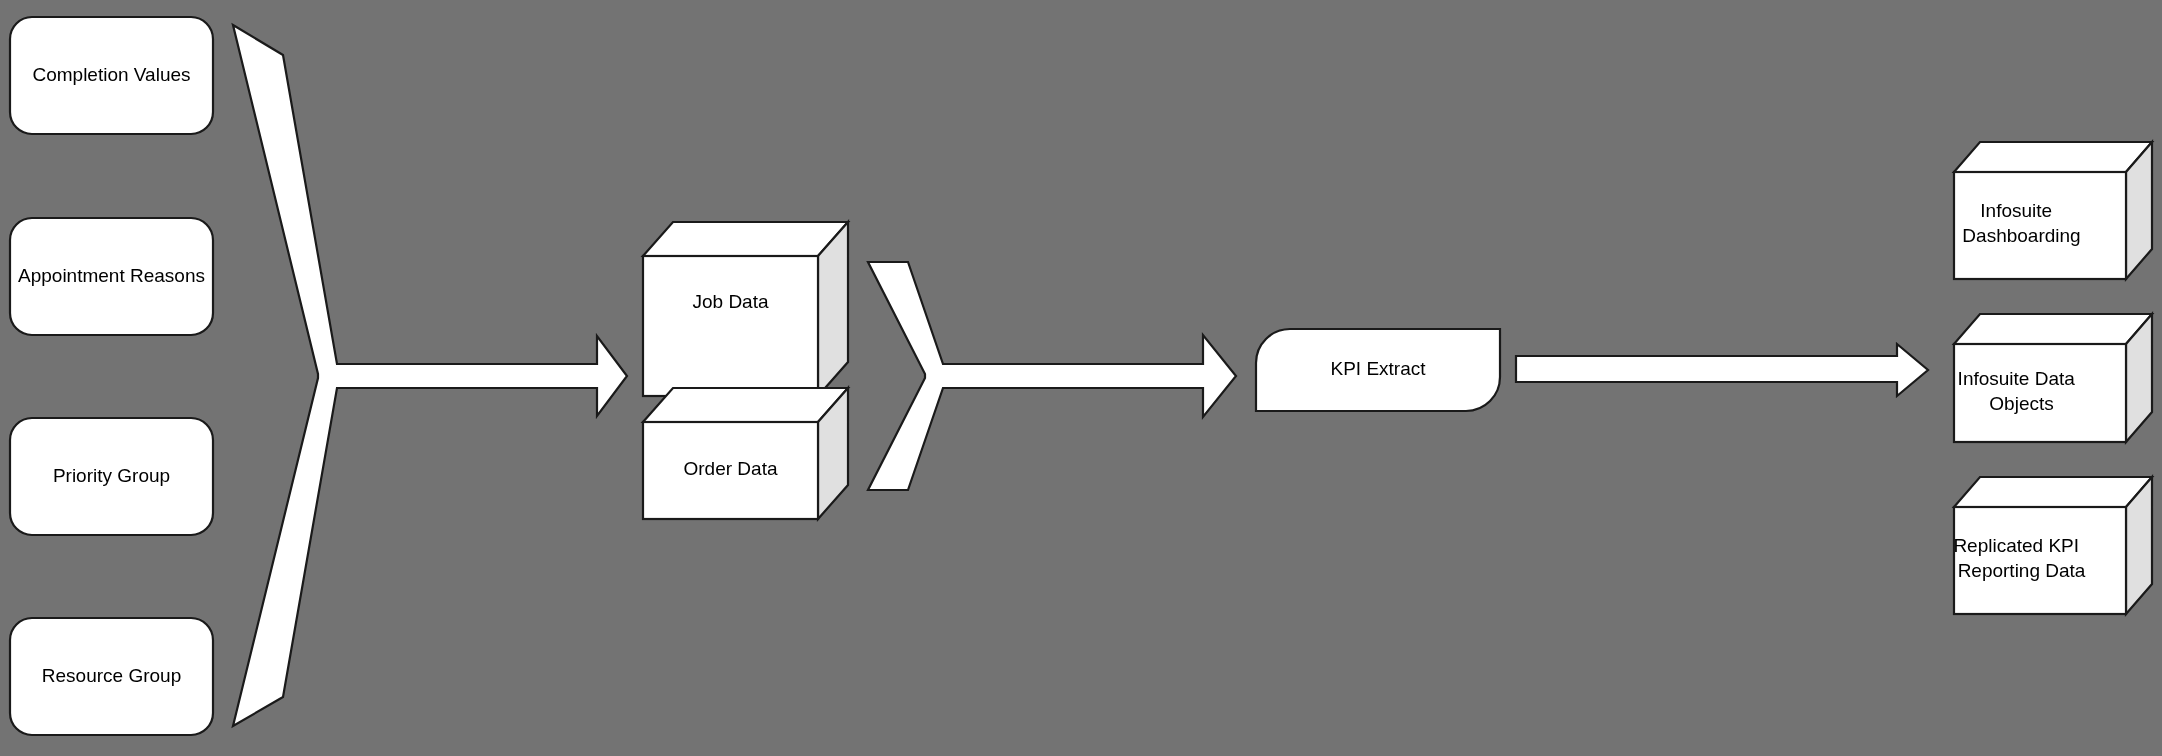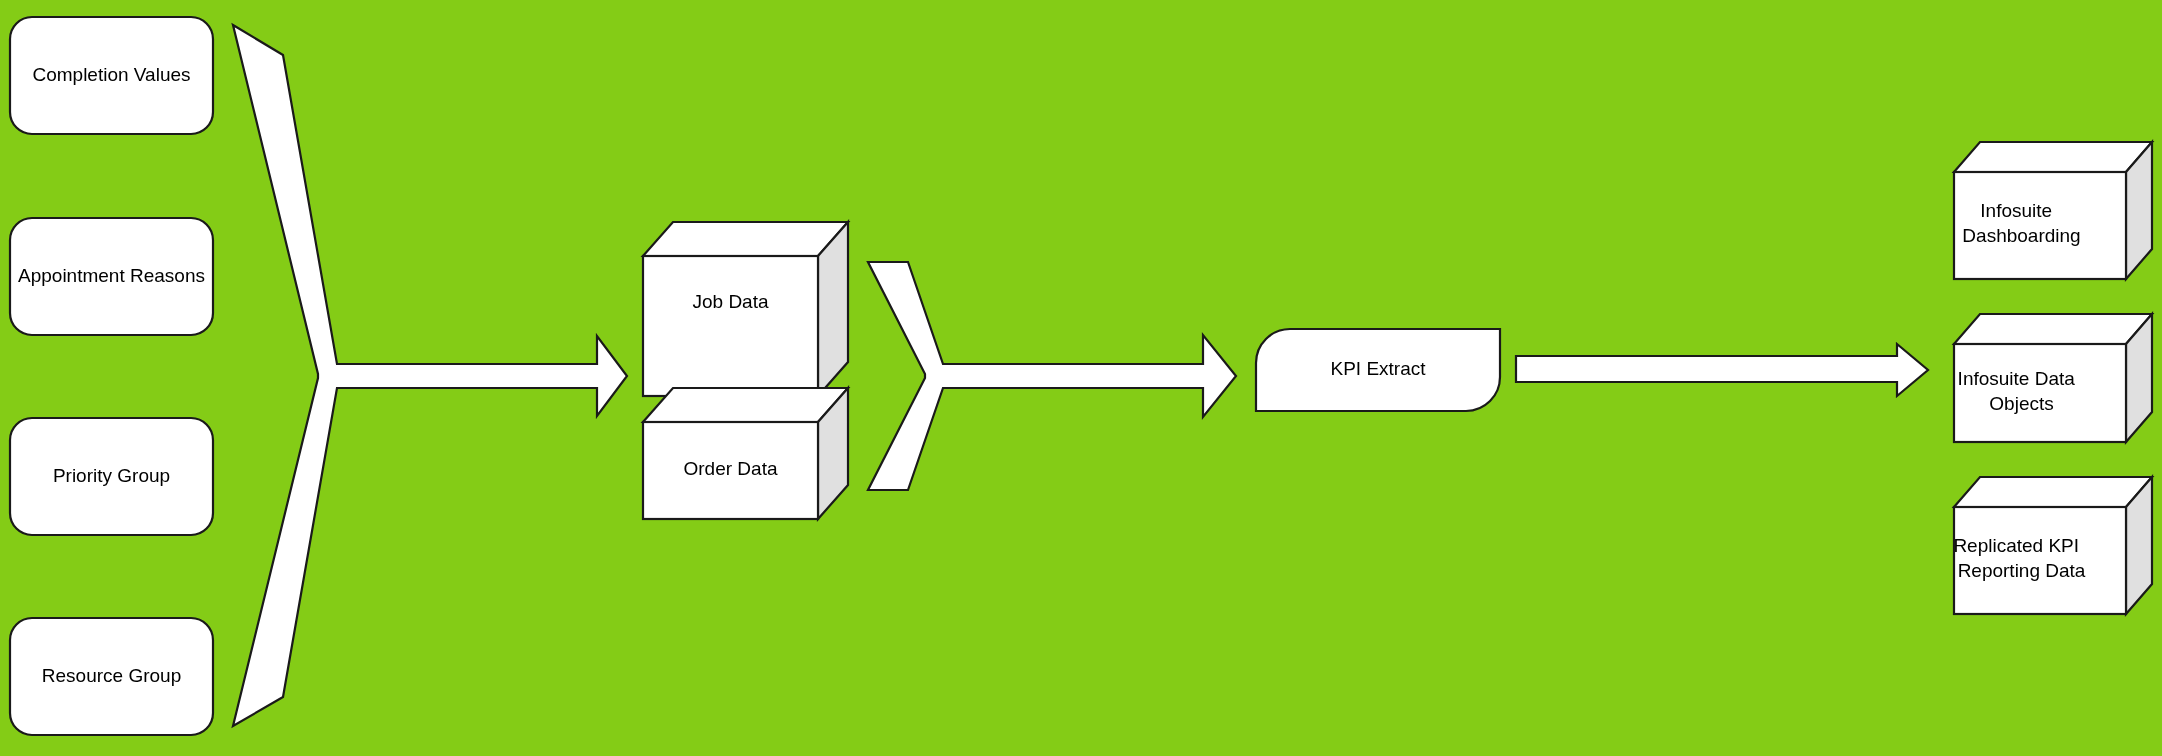--- a/index.html
+++ b/index.html
@@ -8,21 +8,21 @@
     padding: 0;
     background: #ffffff;
   }
   body {
     font-family: "Liberation Sans", sans-serif;
   }
   #diagram-root {
     position: relative;
     width: 2162px;
     height: 756px;
-    background: #84cc16;
+    background: #737373;
     overflow: hidden;
   }
   svg#flow-svg {
     display: block;
     width: 2162px;
     height: 756px;
   }
   .shape-stroke {
     fill: #ffffff;
     stroke: #1a1a1a;

